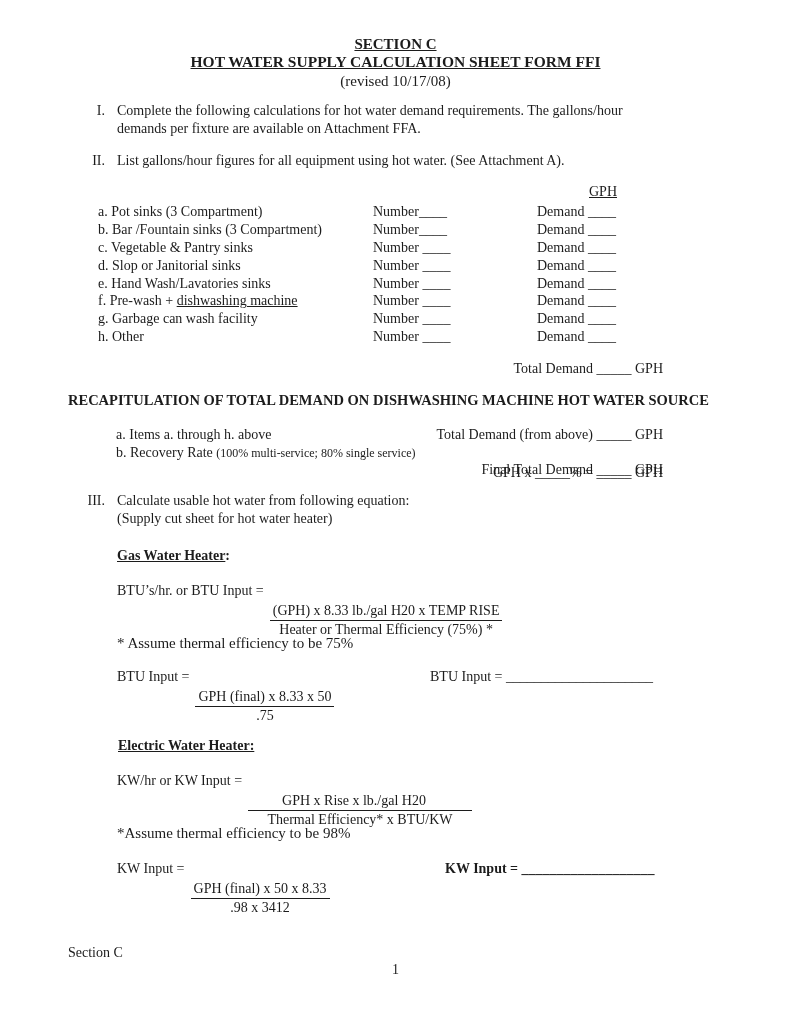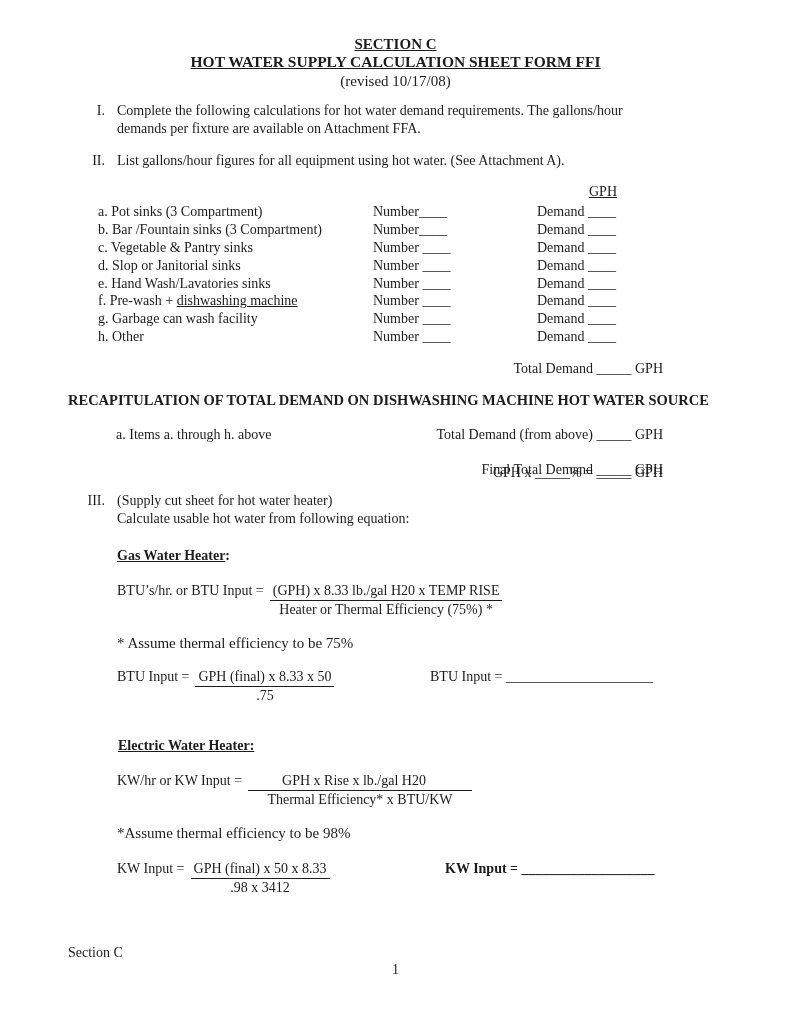--- a/index.html
+++ b/index.html
@@ -26,21 +26,21 @@
   .equip{position:absolute;left:98px;top:203px;width:600px;}
   .erow{position:relative;height:17.9px;line-height:17.9px;}
   .elabel{position:absolute;left:0;white-space:nowrap;}
   .enum{position:absolute;left:275px;white-space:nowrap;}
   .edem{position:absolute;left:439px;white-space:nowrap;}
   
   .rval{position:absolute;right:128px;text-align:left;white-space:nowrap;}
   
   .formula{position:absolute;display:flex;align-items:flex-start;}
   .flabel{white-space:nowrap;margin-right:6px;}
-  .frac{display:inline-block;text-align:center;}
+  .frac{display:inline-block;text-align:center;margin-top:20px;}
   .fnum{display:block;border-bottom:1.4px solid #1c1c1c;padding:0 3px;white-space:nowrap;}
   .fnum-pad{display:block;border-bottom:1.4px solid #1c1c1c;padding:0 46px 0 34px;white-space:nowrap;}
   .fden{display:block;white-space:nowrap;}
   .result{position:absolute;white-space:nowrap;}
 </style>
 </head>
 <body>
 
 <div class="page">
 
@@ -106,29 +106,32 @@
     </div>
   </div>
 
   <div class="rval" style="top:360px;">Total Demand _____ GPH</div>
 
   <div class="abs bold" style="top:391px;left:68px;font-size:14.5px;white-space:nowrap;">RECAPITULATION OF TOTAL DEMAND ON DISHWASHING MACHINE HOT WATER SOURCE</div>
 
   <div class="abs" style="top:426px;left:116px;white-space:nowrap;">a. Items a. through h. above</div>
   <div class="rval" style="top:426px;">Total Demand (from above) _____ GPH</div>
 
+  <div class="abs" style="top:444px;left:116px;white-space:nowrap;">
+    <span>b. Recovery Rate </span><span class="tiny">(100% multi-service; 80% single service)</span>
+  </div>
   <div class="rval" style="top:464px;">GPH x _____% = _____ GPH</div>
 
   <div class="rval" style="top:461px;">Final Total Demand _____ GPH</div>
 
   <div>
     <span class="numeral" style="top:492px;">III.</span>
     <span class="itext" style="top:492px;">
+      <span style="display:block;">Calculate usable hot water from following equation:</span>
       <span style="display:block;">(Supply cut sheet for hot water heater)</span>
-      <span style="display:block;">Calculate usable hot water from following equation:</span>
     </span>
   </div>
 
   <div class="abs bold" style="top:547px;left:117px;">
     <span class="ul">Gas Water Heater</span><span>:</span>
   </div>
 
   <div class="formula" style="top:582px;left:117px;">
     <span class="flabel">BTU’s/hr. or BTU Input =</span>
     <span class="frac">

